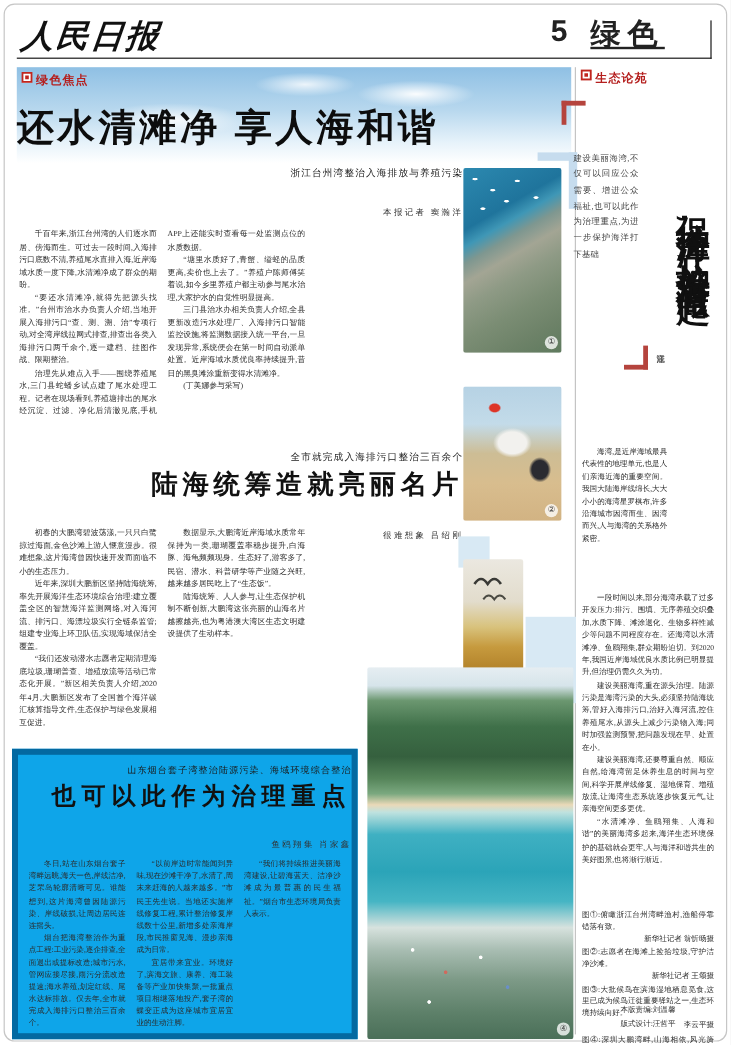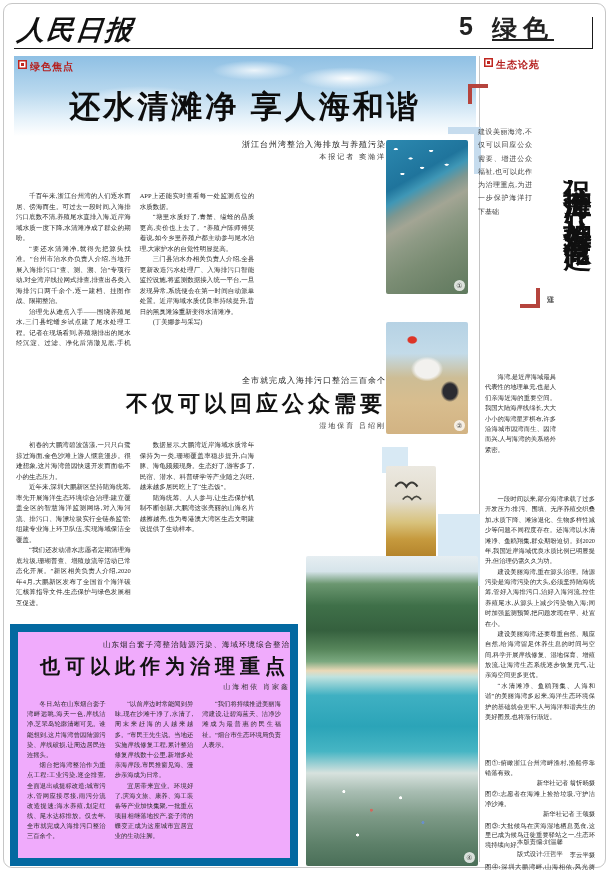--- a/index.html
+++ b/index.html
@@ -27,29 +27,29 @@
             box-shadow:inset 0 0 0 1.5px #c0261f, inset 0 0 0 3px #fff;}
 
   
   .banner{left:14px;top:56px;width:462px;height:80px;
     background:
       radial-gradient(70px 16px at 72% 28%,rgba(255,255,255,.95),transparent 70%),
       radial-gradient(90px 20px at 28% 55%,rgba(255,255,255,.85),transparent 70%),
       radial-gradient(60px 14px at 52% 18%,rgba(255,255,255,.8),transparent 70%),
       linear-gradient(180deg,#8fc0e4 0%,#b8d8ee 45%,#e6f2fa 78%,#ffffff 100%);}
   .banner-label{position:absolute;left:4px;top:4px;}
-  .banner-title{position:absolute;left:0;top:30px;width:100%;text-align:center;
+  .banner-title{position:absolute;left:0;top:30px;width:100%;
       font-family:"Liberation Sans","DejaVu Sans",sans-serif;font-weight:900;
       font-size:31px;letter-spacing:3px;color:#0d0d0d;}
 
   
   .art-head{width:372px;text-align:right;}
   .kicker{font-size:8px;letter-spacing:1px;color:#1a1a1a;}
   .art-title{font-size:22px;font-weight:bold;letter-spacing:4px;color:#111;margin-top:3px;}
-  .byline{font-size:7px;color:#333;margin-top:2px;letter-spacing:2px;}
+  .byline{font-size:7px;color:#333;margin-top:22px;letter-spacing:2px;}
 
   
   .body-cols{column-gap:9px;font-size:6.5px;line-height:1.62;text-align:justify;color:#2b2b2b;
              column-fill:auto;overflow:hidden;}
   .cols3{column-count:3;}
   .body-cols p{margin:0;text-indent:2em;}
 
   
   .photo{border-radius:2px;overflow:hidden;}
   .badge{position:absolute;right:3px;bottom:3px;width:11px;height:11px;border-radius:50%;
@@ -78,21 +78,21 @@
       radial-gradient(3px 3px at 55% 78%,#fff 40%,transparent 60%),
       radial-gradient(3px 3px at 68% 86%,#6a8fc9 40%,transparent 60%),
       radial-gradient(3px 3px at 30% 90%,#fff 40%,transparent 60%),
       linear-gradient(180deg,#e6eef2 0%,#d6e4ea 5%,#6b9770 9%,#3f7049 16%,#35603e 24%,#56855a 30%,
         #7aa87f 34%,#ead9b8 37%,#bfe2df 39%,#3fb0c2 45%,#2ba4b8 55%,#46b5c4 63%,#d7e2de 70%,
         #a8bdb2 76%,#7d9a87 84%,#5d8069 93%,#4a6f58 100%);}
   .deco-bracket{border-top:7px solid #c6dcee;border-right:7px solid #c6dcee;}
   .deco-square{background:#d8e9f4;}
 
   
-  .red-box{left:10px;top:624px;width:288px;height:242px;border:8px solid #0369a1;background:#f0abfc;
+  .red-box{left:10px;top:624px;width:288px;height:242px;border:5px solid #0369a1;background:#0ea5e9;
            box-sizing:border-box;z-index:3;}
   .red-box .art-head{width:100%;margin-top:8px;}
   .red-box .art-title{font-size:20px;letter-spacing:5px;}
   .red-box .body-cols{margin:7px 9px 0;height:152px;font-size:6.3px;}
 
   
   .quote-box{left:468px;top:84px;width:74px;height:224px;}
   .qtl{position:absolute;left:0;top:0;width:16px;height:16px;border-left:4px solid #b5443d;border-top:4px solid #b5443d;}
   .qbr{position:absolute;right:2px;bottom:0;width:16px;height:16px;border-right:4px solid #b5443d;border-bottom:4px solid #b5443d;}
   .quote-text{position:absolute;left:10px;top:42px;width:54px;font-size:7px;line-height:1.9;
@@ -147,22 +147,22 @@
   <div class="abs deco-bracket" style="left:448px;top:127px;width:26px;height:40px;"></div>
   <div class="abs photo photo-harbor" style="left:386px;top:140px;width:82px;height:154px;">
     <span class="badge">①</span>
   </div>
   <div class="abs photo photo-beach" style="left:386px;top:322px;width:82px;height:112px;">
     <span class="badge">②</span>
   </div>
 
   <div class="abs art-head" style="left:14px;top:375px;">
     <div class="kicker">全市就完成入海排污口整治三百余个</div>
-    <div class="art-title">不仅可以回应公众需要</div>
-    <div class="byline">湿地保育 吕绍刚</div>
+    <div class="art-title">陆海统筹造就亮丽名片</div>
+    <div class="byline">很难想象 吕绍刚</div>
   </div>
   <div class="abs body-cols cols3" style="left:16px;top:440px;width:362px;height:186px;">
       <p>初春的大鹏湾碧波荡漾,一只只白鹭掠过海面,金色沙滩上游人惬意漫步。很难想象,这片海湾曾因快速开发而面临不小的生态压力。</p>
       <p>近年来,深圳大鹏新区坚持陆海统筹,率先开展海洋生态环境综合治理:建立覆盖全区的智慧海洋监测网络,对入海河流、排污口、海漂垃圾实行全链条监管;组建专业海上环卫队伍,实现海域保洁全覆盖。</p>
       <p>“我们还发动潜水志愿者定期清理海底垃圾,珊瑚普查、增殖放流等活动已常态化开展。”新区相关负责人介绍,2020年4月,大鹏新区发布了全国首个海洋碳汇核算指导文件,生态保护与绿色发展相互促进。</p>
       <p>数据显示,大鹏湾近岸海域水质常年保持为一类,珊瑚覆盖率稳步提升,白海豚、海龟频频现身。生态好了,游客多了,民宿、潜水、科普研学等产业随之兴旺,越来越多居民吃上了“生态饭”。</p>
       <p>陆海统筹、人人参与,让生态保护机制不断创新,大鹏湾这张亮丽的山海名片越擦越亮,也为粤港澳大湾区生态文明建设提供了生动样本。</p>
     </div>
 
   <div class="abs deco-square" style="left:382px;top:447px;width:26px;height:26px;"></div>
@@ -175,21 +175,21 @@
     <span class="badge">③</span>
   </div>
   <div class="abs photo photo-bay" style="left:306px;top:556px;width:172px;height:310px;">
     <span class="badge">④</span>
   </div>
 
   <div class="abs red-box">
     <div class="art-head">
       <div class="kicker" style="font-size:7.5px;">山东烟台套子湾整治陆源污染、海域环境综合整治</div>
       <div class="art-title">也可以此作为治理重点</div>
-      <div class="byline">山海相依 肖家鑫</div>
+      <div class="byline">鱼鸥翔集 肖家鑫</div>
     </div>
     <div class="body-cols cols3">
         <p>冬日,站在山东烟台套子湾畔远眺,海天一色,岸线洁净,芝罘岛轮廓清晰可见。谁能想到,这片海湾曾因陆源污染、岸线破损,让周边居民连连摇头。</p>
         <p>烟台把海湾整治作为重点工程:工业污染,逐企排查,全面退出或提标改造;城市污水,管网应接尽接,雨污分流改造提速;海水养殖,划定红线、尾水达标排放。仅去年,全市就完成入海排污口整治三百余个。</p>
         <p>“以前岸边时常能闻到异味,现在沙滩干净了,水清了,周末来赶海的人越来越多。”市民王先生说。当地还实施岸线修复工程,累计整治修复岸线数十公里,新增多处亲海岸段,市民推窗见海、漫步亲海成为日常。</p>
         <p>宜居带来宜业。环境好了,滨海文旅、康养、海工装备等产业加快集聚,一批重点项目相继落地投产,套子湾的蝶变正成为这座城市宜居宜业的生动注脚。</p>
         <p>“我们将持续推进美丽海湾建设,让碧海蓝天、洁净沙滩成为最普惠的民生福祉。”烟台市生态环境局负责人表示。</p>
       </div>
   </div>
 

